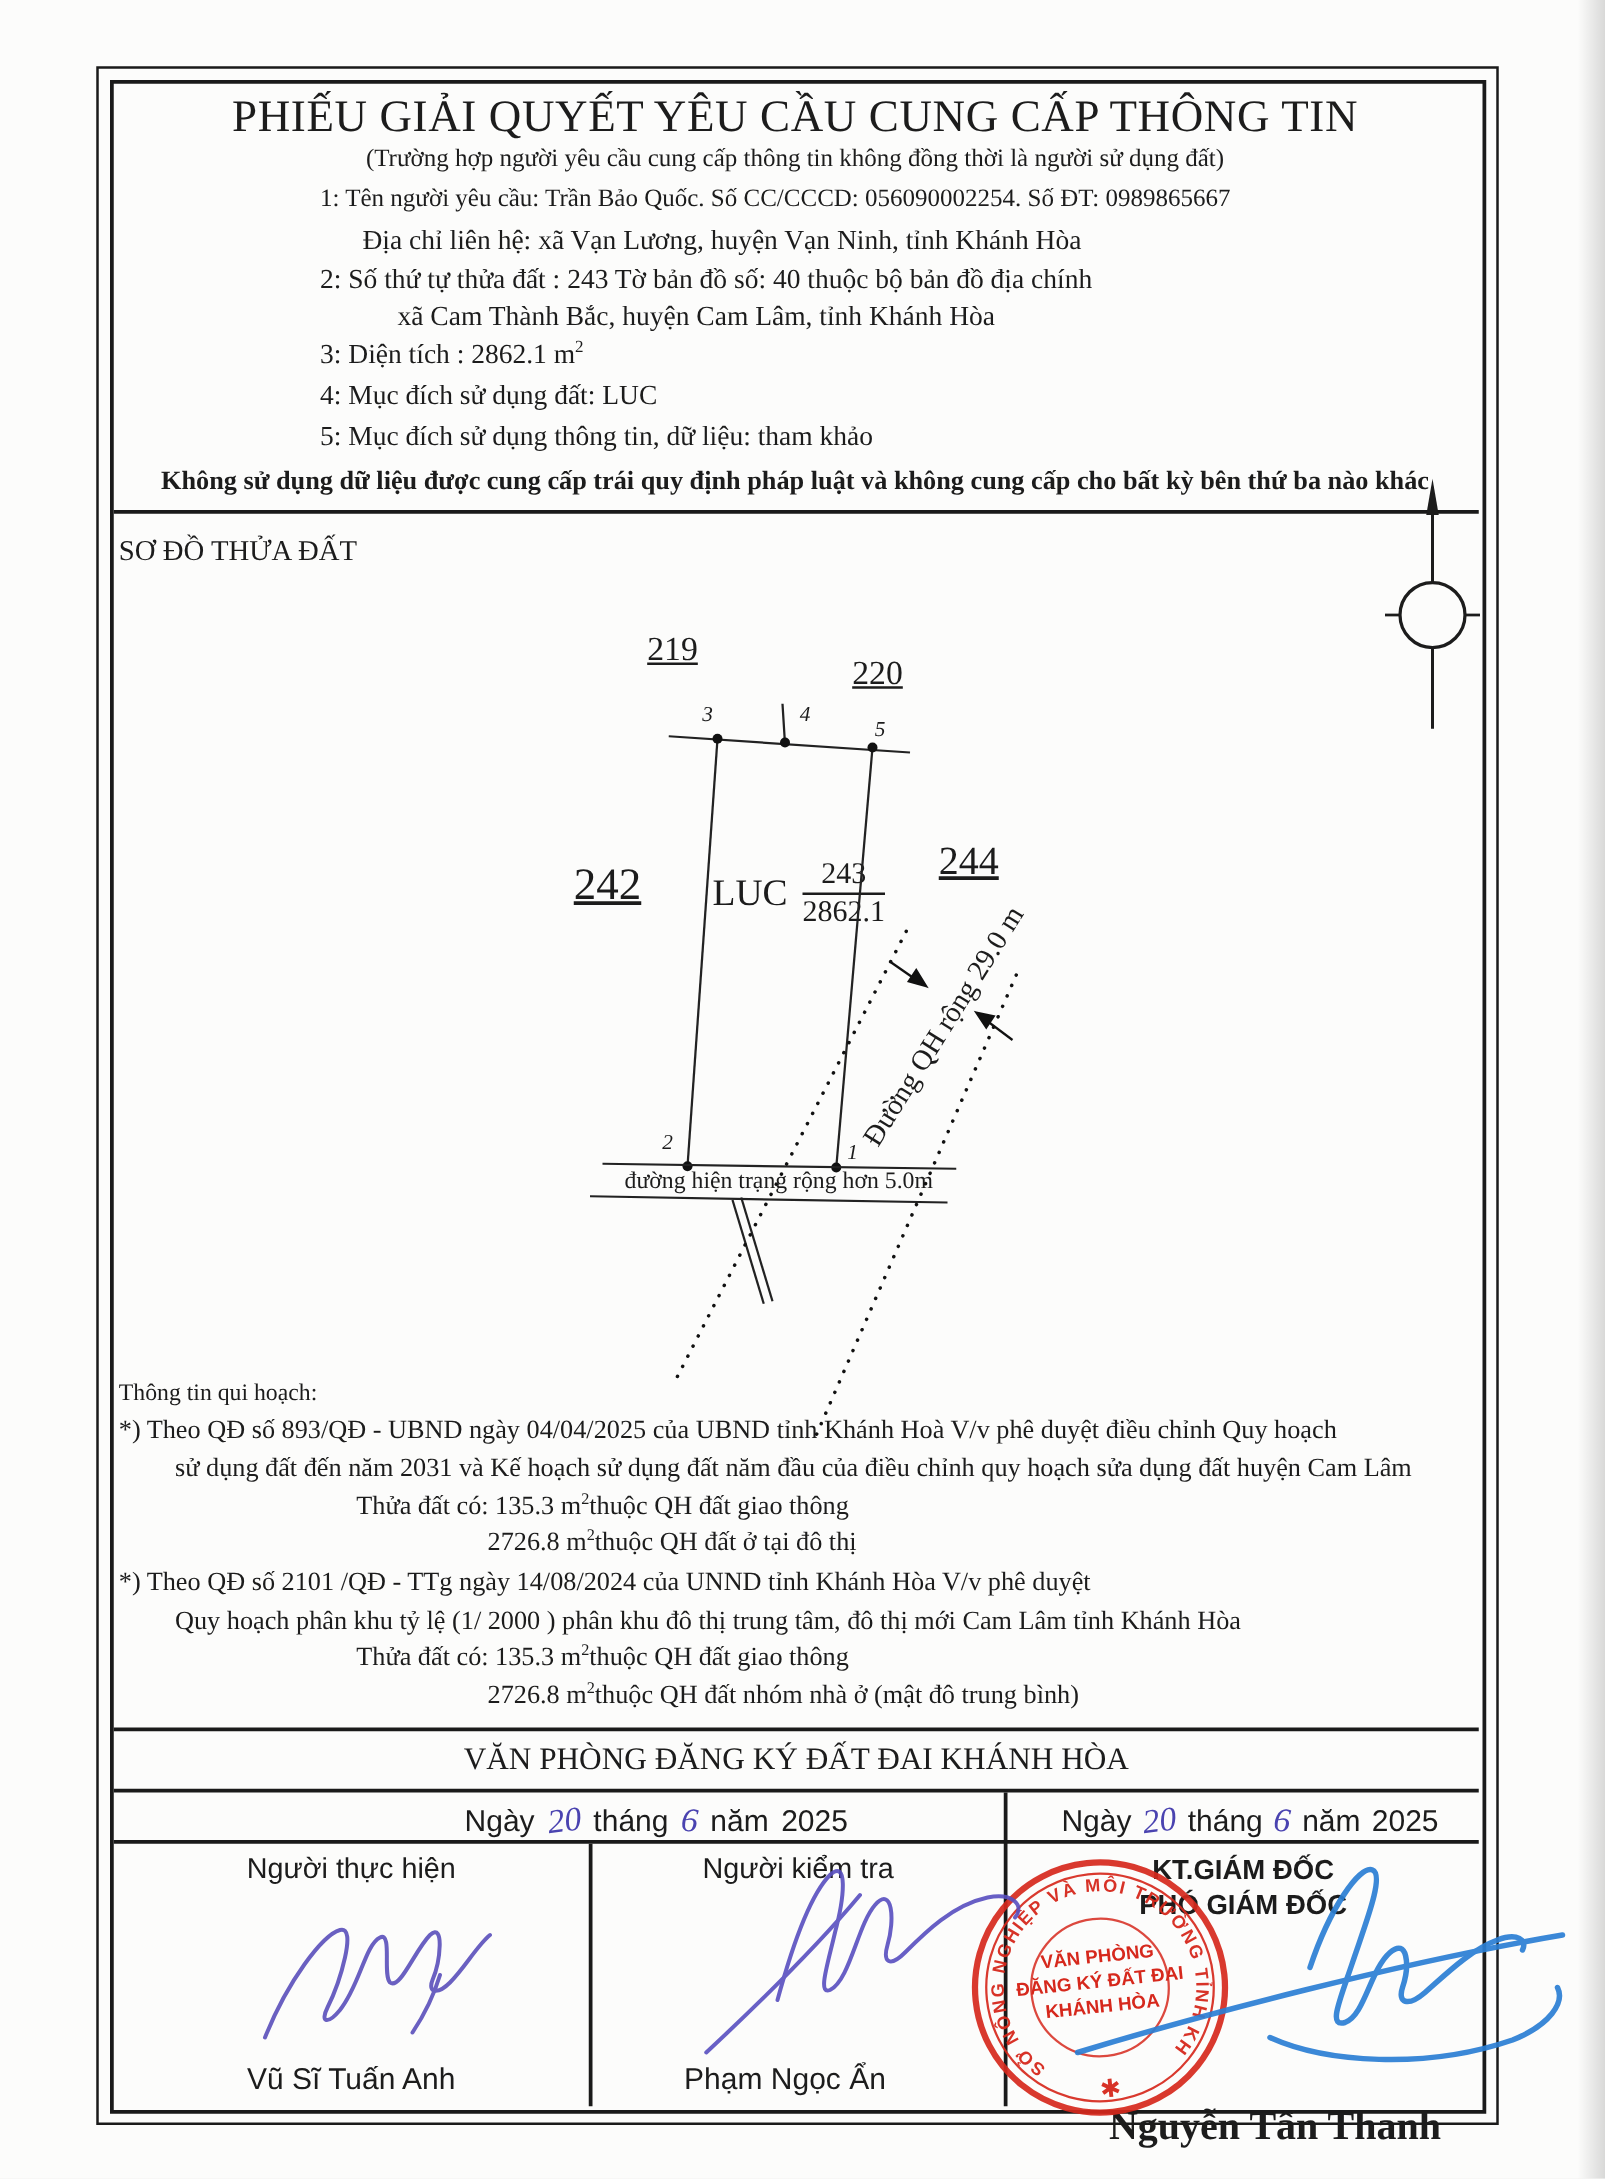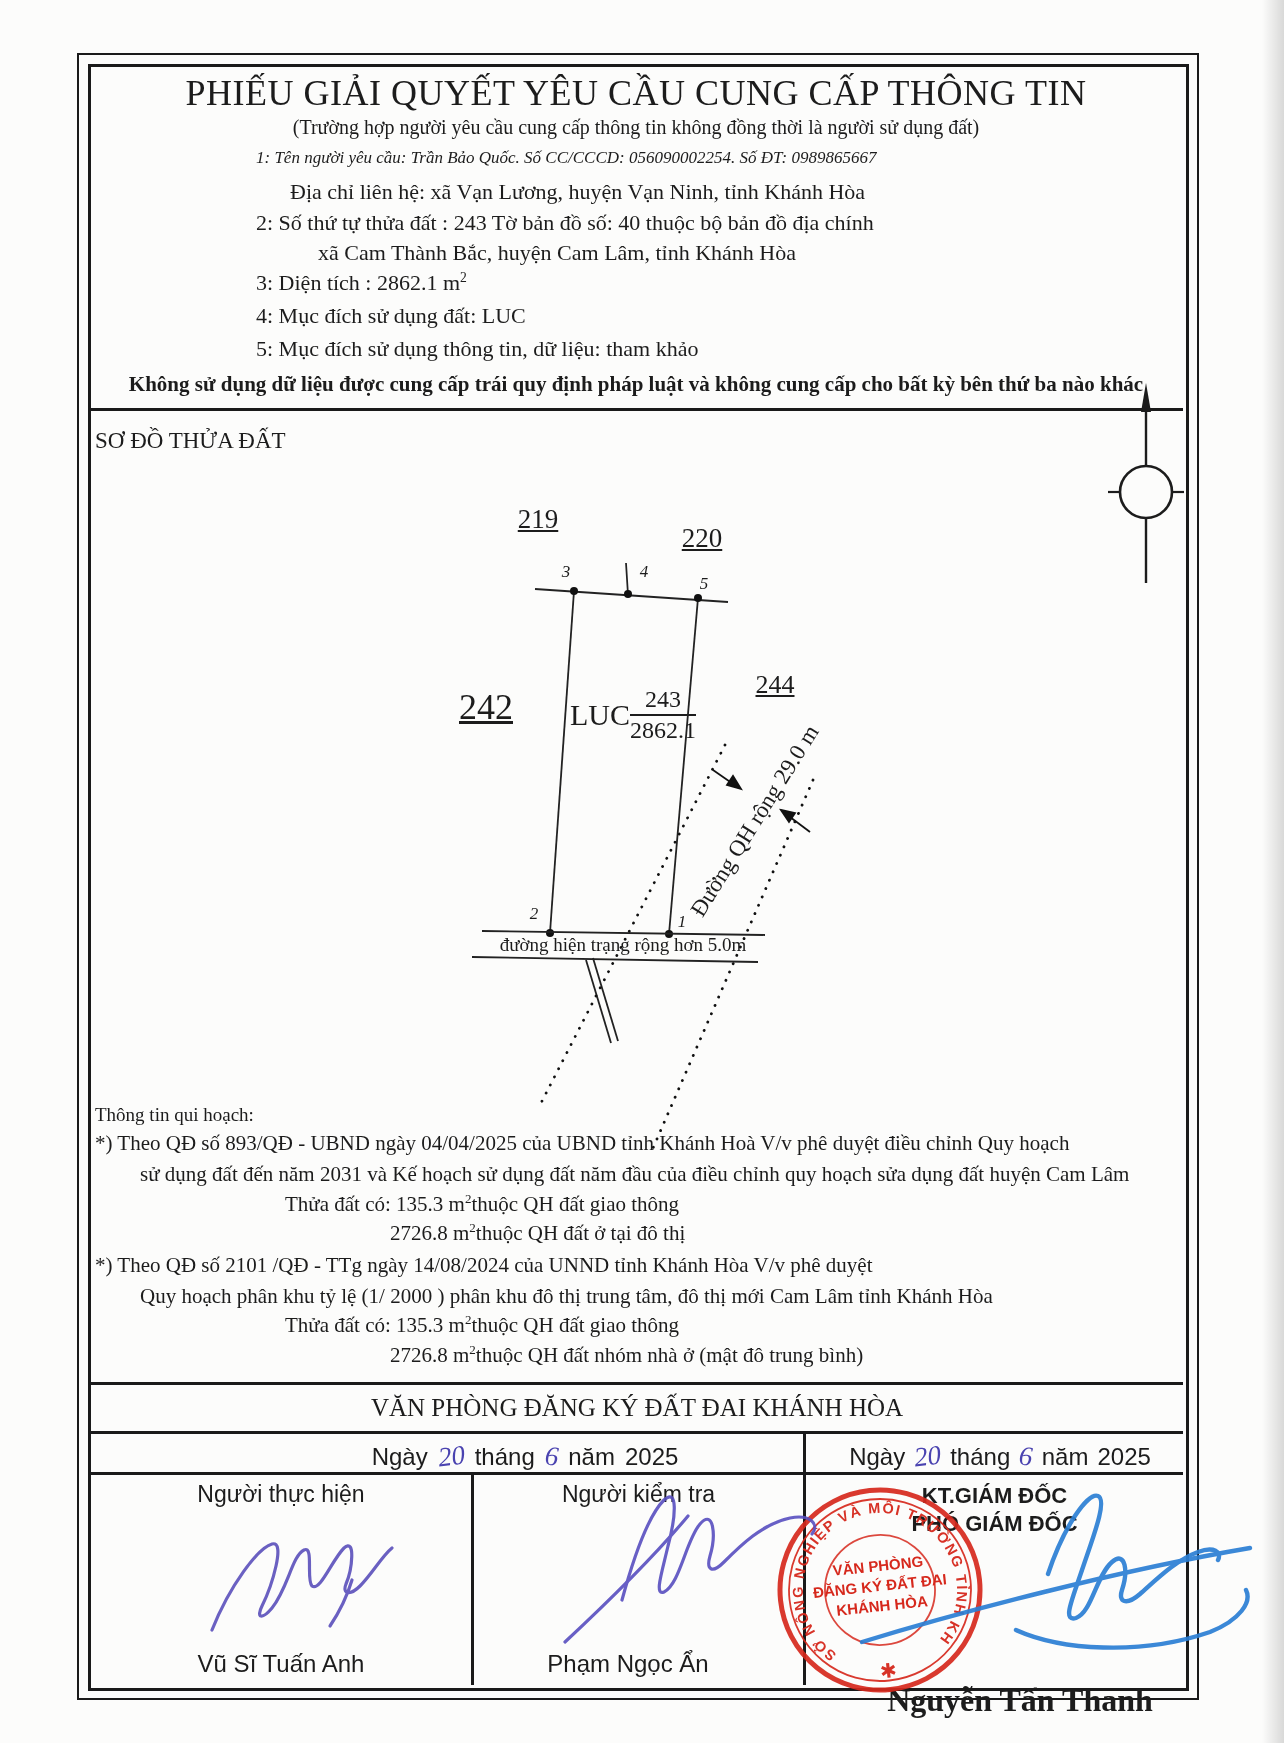--- a/index.html
+++ b/index.html
@@ -23,46 +23,46 @@
 <body>
 
 <div class="page">
 
   <div class="abs" style="left:77px;top:53px;width:1118px;height:1643px;border:2px solid #1a1a1a;"></div>
   <div class="abs" style="left:88px;top:64px;width:1095px;height:1621px;border:3px solid #1a1a1a;"></div>
 
   <div class="abs ser ctr" style="left:100px;top:72px;width:1072px;font-size:36px;letter-spacing:0.5px;">PHIẾU GIẢI QUYẾT YÊU CẦU CUNG CẤP THÔNG TIN</div>
   <div class="abs ser ctr" style="left:100px;top:116px;width:1072px;font-size:20px;">(Trường hợp người yêu cầu cung cấp thông tin không đồng thời là người sử dụng đất)</div>
 
-  <div class="abs ser" style="left:256px;top:148px;font-size:17px;font-style:italic;">1: Tên người yêu cầu: Trần Bảo Quốc. Số CC/CCCD:  056090002254. Số ĐT: 0989865667</div>
+  <div class="abs ser" style="left:256px;top:148px;font-size:20px;">1: Tên người yêu cầu: Trần Bảo Quốc. Số CC/CCCD:  056090002254. Số ĐT: 0989865667</div>
   <div class="abs ser" style="left:290px;top:179px;font-size:22px;">Địa chỉ liên hệ:  xã Vạn Lương, huyện Vạn Ninh, tỉnh Khánh Hòa</div>
   <div class="abs ser" style="left:256px;top:210px;font-size:22px;">2: Số thứ tự thửa đất : 243    Tờ bản đồ số: 40  thuộc bộ bản đồ địa chính</div>
   <div class="abs ser" style="left:318px;top:240px;font-size:22px;">xã Cam Thành Bắc, huyện Cam Lâm, tỉnh Khánh Hòa</div>
   <div class="abs ser" style="left:256px;top:270px;font-size:22px;">
     <span>3: Diện tích :  2862.1 m</span><sup>2</sup>
   </div>
   <div class="abs ser" style="left:256px;top:303px;font-size:22px;">4: Mục đích sử dụng đất: LUC</div>
   <div class="abs ser" style="left:256px;top:336px;font-size:22px;">5: Mục đích sử dụng thông tin, dữ liệu: tham khảo</div>
 
   <div class="abs ser b ctr" style="left:95px;top:372px;width:1082px;font-size:21px;">Không sử dụng dữ liệu được cung cấp trái quy định pháp luật và không cung cấp cho bất kỳ bên thứ ba nào khác</div>
 
   <div class="hr" style="left:91px;top:408px;width:1092px;height:3px;"></div>
 
   <div class="abs ser" style="left:95px;top:428px;font-size:23px;">SƠ ĐỒ THỬA ĐẤT</div>
 
   <div class="abs ser b ctr" style="left:1126px;top:474px;width:40px;font-size:31px;">B</div>
 
   <div class="abs ser ctr underl" style="left:508px;top:504px;width:60px;font-size:27px;">219</div>
   <div class="abs ser ctr underl" style="left:672px;top:523px;width:60px;font-size:27px;">220</div>
   <div class="abs ser ctr underl" style="left:456px;top:686px;width:60px;font-size:36px;">242</div>
-  <div class="abs ser ctr underl" style="left:745px;top:670px;width:60px;font-size:26px;">244</div>
+  <div class="abs ser ctr underl" style="left:745px;top:670px;width:60px;font-size:32px;">244</div>
 
   <div class="abs" style="left:570px;top:686px;display:flex;align-items:center;">
     <span class="ser" style="font-size:30px;">LUC</span>
-    <span style="display:inline-block;margin-left:0;text-align:center;">
+    <span style="display:inline-block;margin-left:12px;text-align:center;">
       <span class="ser" style="display:block;font-size:24px;padding:0 10px 1px 10px;border-bottom:2px solid #1c1c1c;">243</span>
       <span class="ser" style="display:block;font-size:24px;padding-top:1px;">2862.1</span>
     </span>
   </div>
 
   <div class="abs ser ctr" style="left:556px;top:562px;width:20px;font-size:17px;font-style:italic;">3</div>
   <div class="abs ser ctr" style="left:634px;top:562px;width:20px;font-size:17px;font-style:italic;">4</div>
   <div class="abs ser ctr" style="left:694px;top:574px;width:20px;font-size:17px;font-style:italic;">5</div>
   <div class="abs ser ctr" style="left:524px;top:904px;width:20px;font-size:17px;font-style:italic;">2</div>
   <div class="abs ser ctr" style="left:672px;top:912px;width:20px;font-size:17px;font-style:italic;">1</div>

